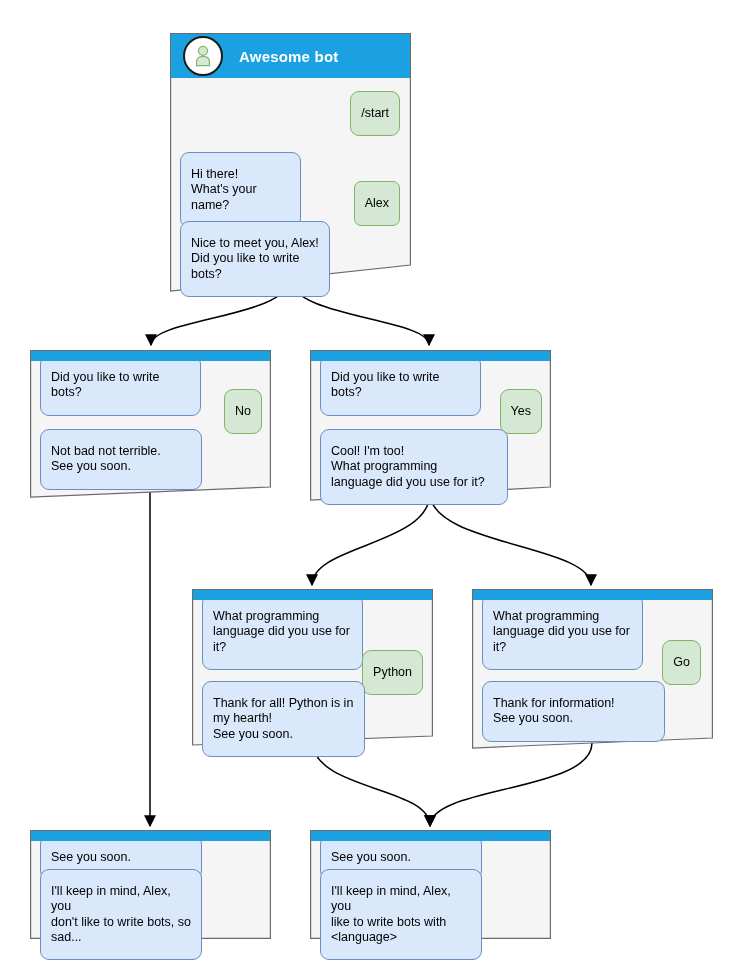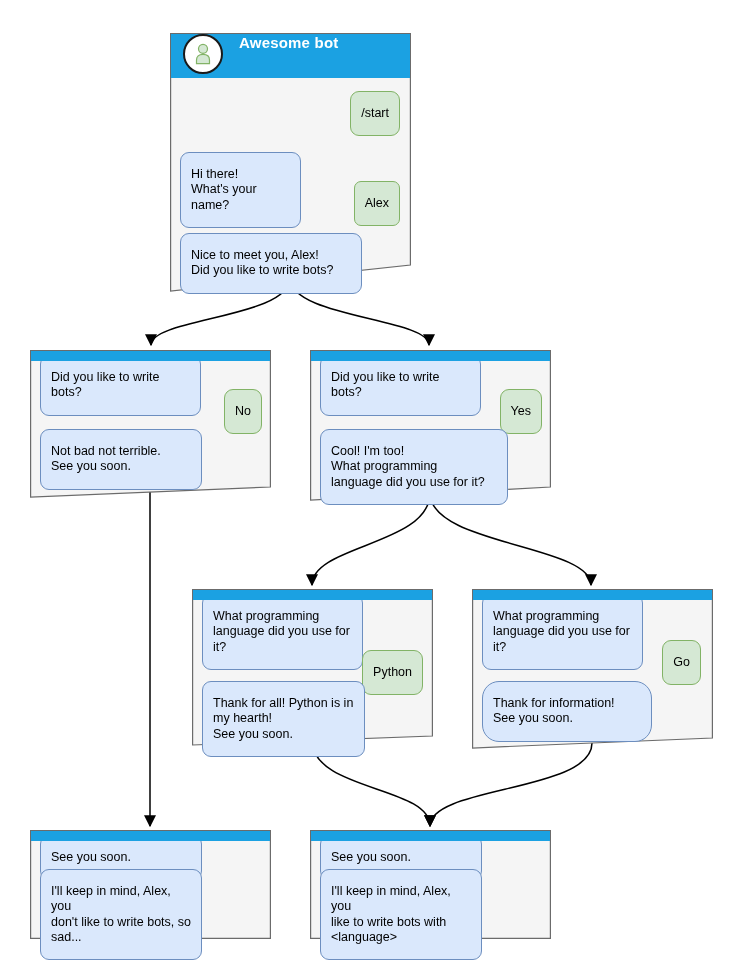--- a/index.html
+++ b/index.html
@@ -5,21 +5,21 @@
   html,body{margin:0;padding:0;background:#ffffff;}
   .stage{
     position:relative;width:743px;height:971px;background:#ffffff;overflow:hidden;
     font-family:"Liberation Sans",sans-serif;
   }
   .arrows{position:absolute;left:0;top:0;z-index:0;}
   .chat-window{position:absolute;z-index:1;}
   .win-shape{position:absolute;left:0;top:0;overflow:visible;}
   .win-header{
     position:absolute;left:1px;top:1px;right:1px;height:44px;
-    background:#1ba1e2;z-index:3;display:flex;align-items:flex-start;
+    background:#1ba1e2;z-index:3;display:flex;align-items:center;
   }
   .win-strip{
     position:absolute;left:1px;top:1px;right:1px;height:10px;
     background:#1ba1e2;z-index:3;
   }
   .avatar{
     position:relative;width:36px;height:36px;margin-left:12px;flex:0 0 auto;
     background:#ffffff;border:2px solid #1a1a1a;border-radius:50%;
     display:flex;align-items:center;justify-content:center;
   }
@@ -66,21 +66,21 @@
           <circle cx="15" cy="9" r="5.2" fill="#d5e8d4" stroke="#82b366" stroke-width="1.4"></circle>
           <path d="M7.5,26 L7.5,22 Q7.5,15.5 15,15.5 Q22.5,15.5 22.5,22 L22.5,26 Z" fill="#d5e8d4" stroke="#82b366" stroke-width="1.4"></path>
         </svg>
       </div>
       <div class="win-title">Awesome bot</div>
     </div>
     <div class="bubble user" style="right:11px;top:58px;">/start</div>
     <div class="bubble bot" style="left:10px;top:97px;width:121px;margin-top:22px;">Hi there!
 What's your name?</div>
     <div class="bubble user" style="right:11px;top:148px;border-radius:7px;">Alex</div>
-    <div class="bubble bot" style="left:10px;top:200px;width:182px;">Nice to meet you, Alex!
+    <div class="bubble bot" style="left:10px;top:188px;width:150px;">Nice to meet you, Alex!
 Did you like to write bots?</div>
   </div>
 
   <div class="chat-window" style="left:30px;top:350px;width:241px;height:147px;">
     <svg class="win-shape" width="241" height="148">
       <polygon points="0.6,0.6 240.4,0.6 240.4,137 0.6,147" fill="#f5f5f5" stroke="#6b6b6b" stroke-width="1.2"></polygon>
     </svg>
     <div class="win-strip"></div>
     <div class="bubble bot" style="left:10px;top:5px;width:161px;">Did you like to write bots?</div>
     <div class="bubble user" style="right:9px;top:39px;">No</div>
@@ -114,21 +114,21 @@
   </div>
 
   <div class="chat-window" style="left:472px;top:589px;width:241px;height:159px;">
     <svg class="win-shape" width="241" height="160">
       <polygon points="0.6,0.6 240.4,0.6 240.4,149 0.6,159" fill="#f5f5f5" stroke="#6b6b6b" stroke-width="1.2"></polygon>
     </svg>
     <div class="win-strip"></div>
     <div class="bubble bot" style="left:10px;top:5px;width:161px;">What programming
 language did you use for it?</div>
     <div class="bubble user" style="right:12px;top:51px;">Go</div>
-    <div class="bubble bot" style="left:10px;top:92px;width:170px;border-radius:17px;">Thank for information!
+    <div class="bubble bot" style="left:10px;top:92px;width:183px;">Thank for information!
 See you soon.</div>
   </div>
 
   <div class="chat-window" style="left:30px;top:830px;width:241px;height:109px;">
     <svg class="win-shape" width="241" height="110">
       <polygon points="0.6,0.6 240.4,0.6 240.4,108.4 0.6,108.4" fill="#f5f5f5" stroke="#6b6b6b" stroke-width="1.2"></polygon>
     </svg>
     <div class="win-strip"></div>
     <div class="bubble bot" style="left:10px;top:5px;width:162px;">See you soon.</div>
     <div class="bubble bot" style="left:10px;top:39px;width:162px;">I'll keep in mind, Alex, you

